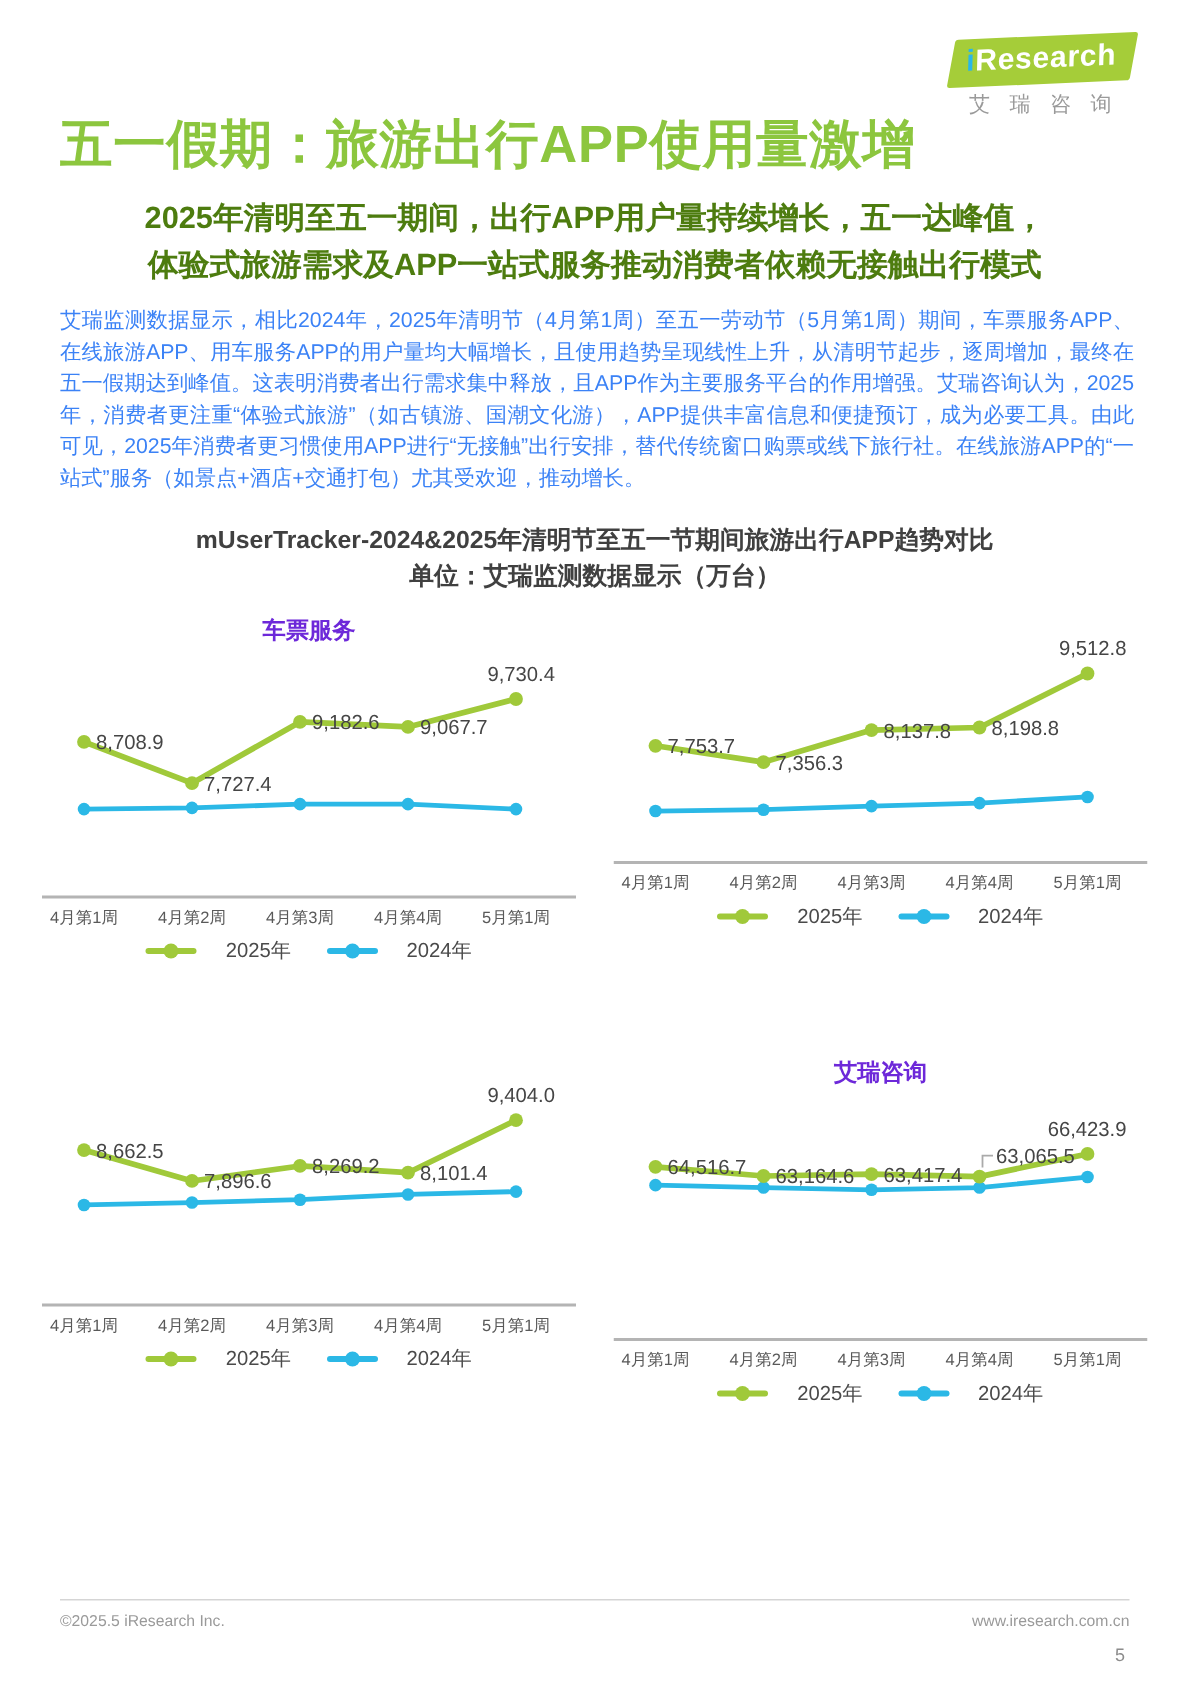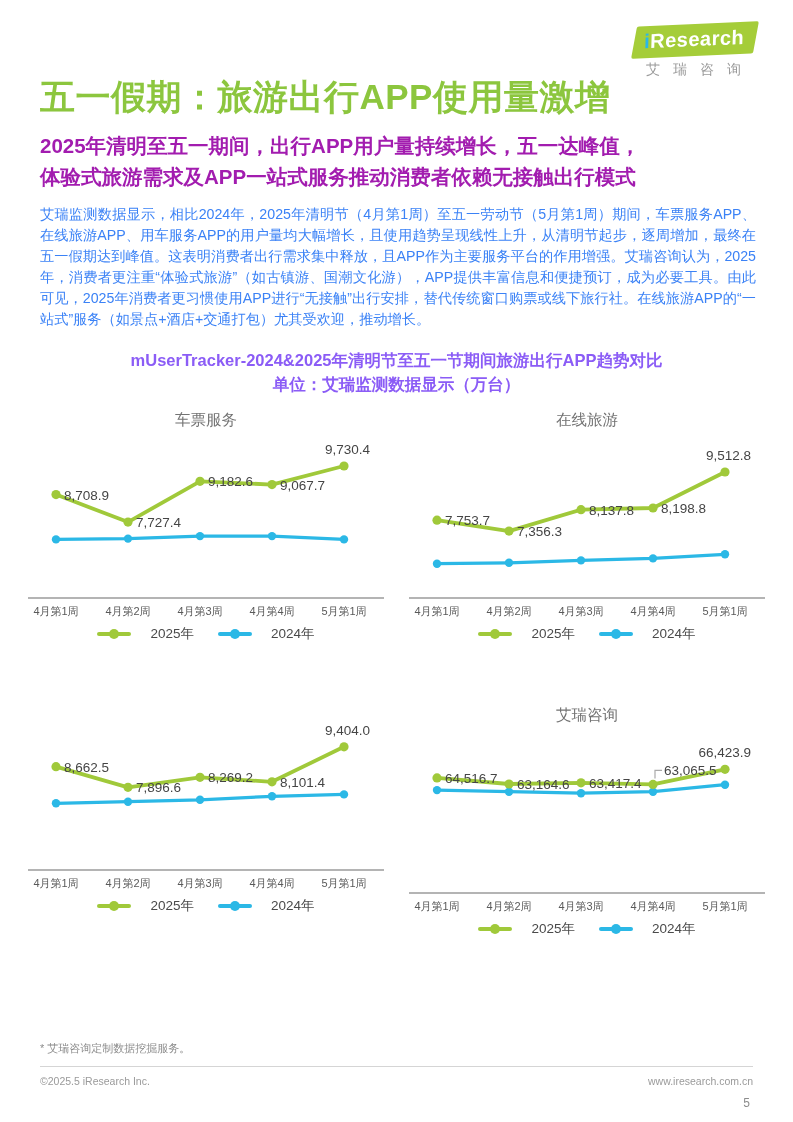--- a/index.html
+++ b/index.html
@@ -8,28 +8,28 @@
 
   
   .logo { position:absolute; top:24px; right:34px; width:128px; text-align:center; }
   .logo-shape { display:inline-block; background:#a5cd39; transform:rotate(-2.5deg) skewX(-13deg); padding:4px 12px 5px 10px; border-radius:2px; }
   .logo-shape .inner { display:inline-block; transform:skewX(9deg); font-weight:bold; font-size:20px; letter-spacing:.5px; }
   .logo-i { color:#29b7ea; }
   .logo-rest { color:#ffffff; }
   .logo-cn { margin-top:5px; font-size:14px; color:#9a9a9a; letter-spacing:13px; padding-left:10px; white-space:nowrap; }
 
   .title { margin:76px 40px 0; font-size:35px; font-weight:bold; color:#8cc63e; letter-spacing:.5px; line-height:42px; }
-  .subtitle { margin:12px 40px 0; font-size:20.5px; font-weight:bold; color:#a21caf; line-height:31px; }
+  .subtitle { margin:12px 40px 0; font-size:20.5px; font-weight:bold; color:#4d7c0f; line-height:31px;text-align:center; }
   .body-text { margin:12px 38px 0 40px; width:716px; font-size:14.2px; line-height:21px; color:#3b82f6; text-align:justify; }
 
-  .chart-header { margin-top:18px; text-align:center; font-size:16.5px; font-weight:bold; color:#8b5cf6; line-height:24px; }
+  .chart-header { margin-top:18px; text-align:center; font-size:16.5px; font-weight:bold; color:#404040; line-height:24px; }
 
   .charts { display:grid; grid-template-columns:372px 372px; column-gap:9px; row-gap:62px; margin:14px 0 0 20px; }
   .chart-cell { width:372px; }
-  .chart-title { text-align:center; font-size:15.5px; font-weight:normal; color:#737373; margin-bottom:2px; }
+  .chart-title { text-align:center; font-size:15.5px; font-weight:bold; color:#6d28d9; margin-bottom:2px; }
   .chart-cell svg { display:block; margin:0 auto; }
   .legend { display:flex; justify-content:center; align-items:center; gap:24px; margin-top:2px; font-size:13.5px; color:#4a4a4a; }
   .legend-item { display:flex; align-items:center;gap:16px; }
   .legend-marker { width:34px; height:3.5px; border-radius:2px; margin-right:3px; position:relative; }
   .legend-marker::after { content:''; position:absolute; left:12px; top:-3.5px; width:10px; height:10px; border-radius:50%; background:inherit; }
 
   .footer { position:absolute; left:40px; right:40px; bottom:12px; }
   .source { font-size:11px; color:#8c8c8c; line-height:16px; }
   .divider { border-top:1px solid #d5d5d5; margin:10px 0 8px; }
   .footer-row { display:flex; justify-content:space-between; font-size:10.5px; color:#9a9a9a;gap:32px; }
@@ -96,21 +96,20 @@
             <span>2025年</span>
           </span>
         <span class="legend-item">
             <span class="legend-marker mk-blue" style="background: rgb(43, 184, 230);"></span>
             <span>2024年</span>
           </span>
       </div>
     </div>
 
     <div class="chart-cell">
-      <div class="chart-title">在线旅游</div>
       <svg width="356" height="190" viewBox="0 0 356 190">
           <line x1="0" y1="165" x2="356" y2="165" stroke="#b4b4b4" stroke-width="2"></line>
           <text x="28" y="182" text-anchor="middle" font-size="11" fill="#595959">4月第1周</text>
           <text x="100" y="182" text-anchor="middle" font-size="11" fill="#595959">4月第2周</text>
           <text x="172" y="182" text-anchor="middle" font-size="11" fill="#595959">4月第3周</text>
           <text x="244" y="182" text-anchor="middle" font-size="11" fill="#595959">4月第4周</text>
           <text x="316" y="182" text-anchor="middle" font-size="11" fill="#595959">5月第1周</text>
           <polyline points="28,130.7 100,129.8 172,127.4 244,125.4 316,121.3" fill="none" stroke="#2bb8e6" stroke-width="3.2" stroke-linecap="round" stroke-linejoin="round"></polyline>
           <circle cx="28" cy="130.7" r="4.2" fill="#2bb8e6"></circle>
           <circle cx="100" cy="129.8" r="4.2" fill="#2bb8e6"></circle>
@@ -215,21 +214,20 @@
         <span class="legend-item">
             <span class="legend-marker mk-blue" style="background: rgb(43, 184, 230);"></span>
             <span>2024年</span>
           </span>
       </div>
     </div>
 
   </div>
 
   <div class="footer">
-    <div class="source">* 艾瑞咨询定制数据挖掘服务。</div>
     <div class="divider"></div>
     <div class="footer-row">
       <span>©2025.5 iResearch Inc.</span>
       <span>www.iresearch.com.cn</span>
     </div>
     <div class="page-num">5</div>
   </div>
 
 </div>
 

